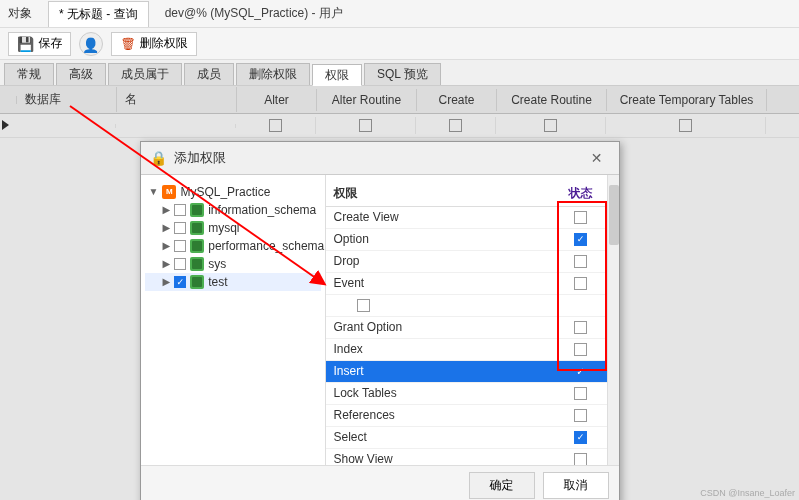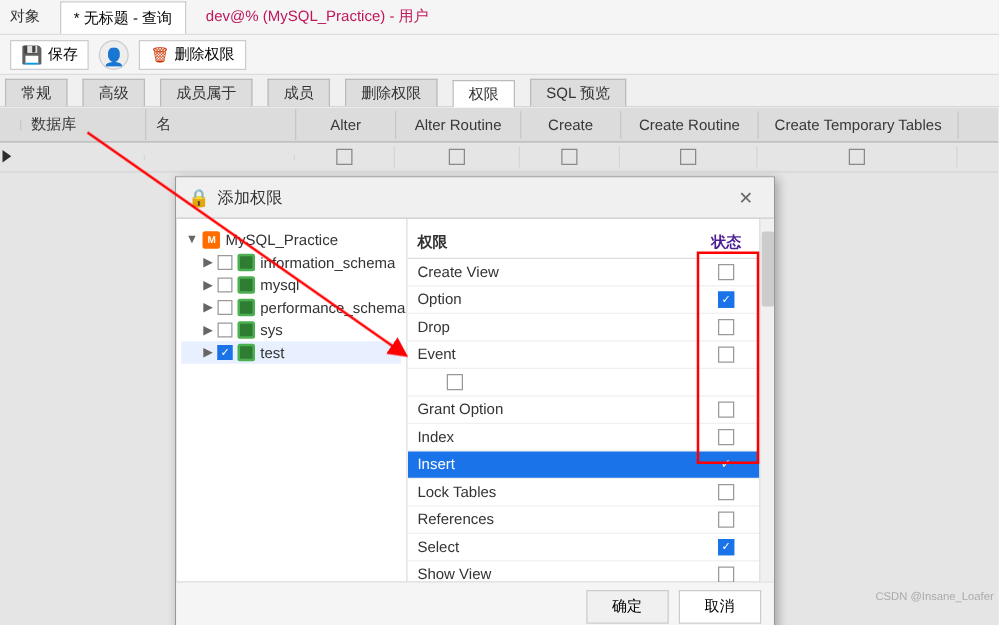--- a/index.html
+++ b/index.html
@@ -33,21 +33,21 @@
     .title-bar-tab {
       padding: 4px 10px;
       background: #fff;
       border: 1px solid #ccc;
       border-bottom: none;
       font-size: 12px;
       cursor: pointer;
     }
     .title-bar-title {
       font-size: 12px;
-      color: #be185d;
+      color: #404040;
     }
 
     
     .toolbar {
       background: #f5f5f5;
       border-bottom: 1px solid #ddd;
       display: flex;
       align-items: center;
       height: 32px;
       padding: 0 8px;
@@ -68,21 +68,21 @@
     .delete-icon { color: #cc3300; font-size: 12px; }
 
     
     .tab-row {
       background: #f0f0f0;
       border-bottom: 1px solid #ccc;
       display: flex;
       align-items: flex-end;
       height: 26px;
       padding: 0 4px;
-      gap: 12px;
+      gap: 2px;
     }
     .tab-item {
       padding: 3px 12px;
       background: #ddd;
       border: 1px solid #bbb;
       border-bottom: none;
       cursor: pointer;
       font-size: 12px;
       color: #333;
       height: 22px;
@@ -370,21 +370,21 @@
       width: 10px;
       height: 60px;
       background: #ccc;
       left: 1px;
       border-radius: 2px;
     }
 
     
     .watermark {
       position: absolute;
-      bottom: 18px;
+      bottom: 2px;
       right: 4px;
       font-size: 9px;
       color: #aaa;
       z-index: 100;
     }
 
     
     .red-arrow-svg {
       position: absolute;
       pointer-events: none;

